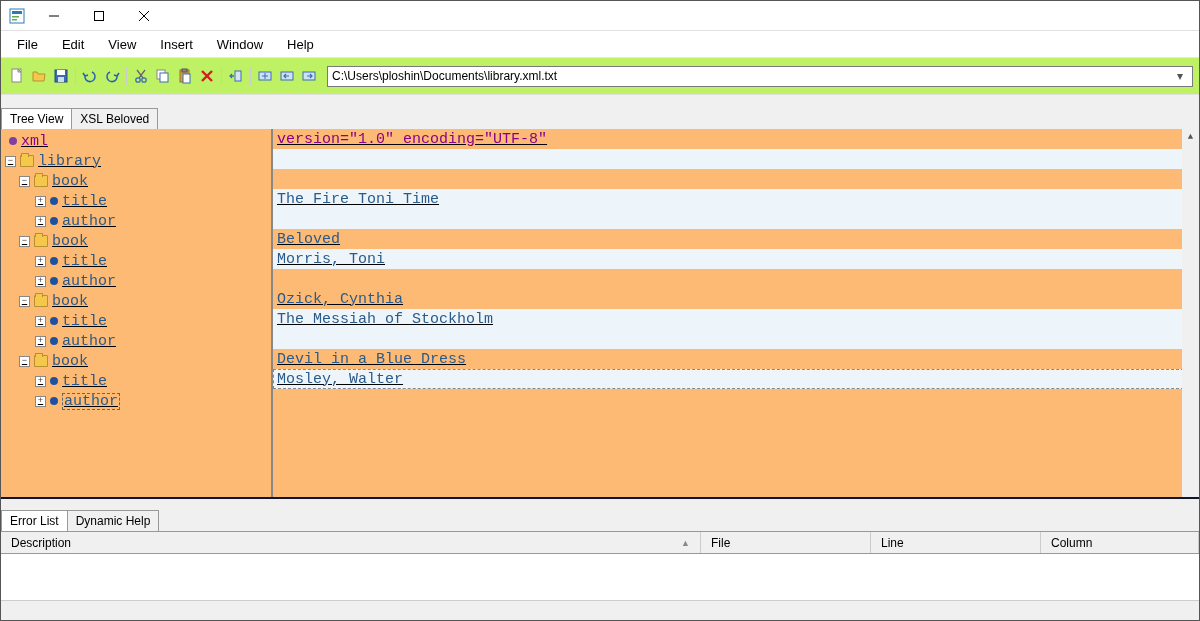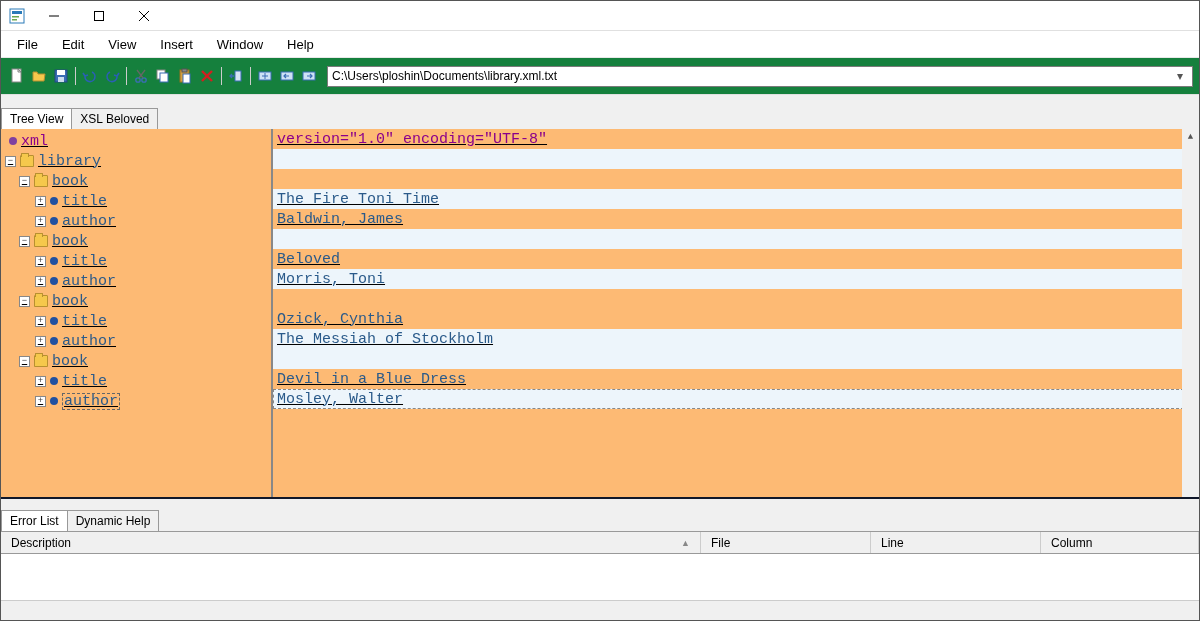--- a/index.html
+++ b/index.html
@@ -4,21 +4,21 @@
 <style>
 * { margin:0; padding:0; box-sizing:border-box; }
 body { font-family:"Segoe UI",Tahoma,sans-serif; font-size:12px; background:#fff; width:1200px; height:621px; overflow:hidden; display:flex; flex-direction:column; border:1px solid #555; }
 .titlebar { height:30px; background:#fff; display:flex; align-items:center; padding:0 2px 0 8px; border-bottom:1px solid #e0e0e0; }
 .titlebar .app-icon { width:16px; height:16px; margin-right:6px; }
 .titlebar .title { flex:1; font-size:12px; color:#000; }
 .win-btns { display:flex; }
 .win-btn { width:45px; height:29px; display:flex; align-items:center; justify-content:center; cursor:pointer; }
 .menubar { height:26px; display:flex; align-items:center; padding:0 6px; gap:4px; background:#fff; }
 .menubar span { padding:3px 10px; cursor:pointer; font-size:13px; }
-.toolbar { height:28px; display:flex; align-items:center; padding:18px 6px; gap:2px; background:#15803d; border-top:1px solid #e8e8e8; border-bottom:1px solid #e0e0e0; }
+.toolbar { height:28px; display:flex; align-items:center; padding:18px 6px; gap:2px; background:#bef264; border-top:1px solid #e8e8e8; border-bottom:1px solid #e0e0e0; }
 .tool-btn { width:20px; height:20px; display:flex; align-items:center; justify-content:center; cursor:pointer; border-radius:2px; }
 .tool-sep { width:1px; height:18px; background:#ccc; margin:0 2px; }
 .addr { flex:1; height:21px; border:1px solid #7a7a7a; padding:0 4px; font-size:12px; margin-left:6px; position:relative; background:#fff; display:flex; align-items:center; }
 .addr-dd { width:16px; text-align:center; color:#555; cursor:pointer; }
 .tabs { height:34px; display:flex; align-items:flex-end; background:#f0f0f0; padding-left:0; }
 .tab { padding:3px 8px; font-size:12px; border:1px solid #999; border-bottom:none; background:#f0f0f0; cursor:pointer; margin-right:-1px; position:relative; }
 .tab.active { background:#fff; z-index:2; }
 .tabs.bottom { border-top:2px solid #0f172a; }
 .main { flex:1; display:flex; background:#fdba74; min-height:0;text-decoration:underline; }
 .tree-pane { width:272px; border-right:2px solid #888; overflow:auto; padding-top:2px; }
@@ -270,21 +270,20 @@
         <span class="bullet blue"></span>
         <span class="name-blue sel-box">author</span>
       </div>
   </div>
 
   <div class="val-pane">
     <div class="row val-row pi">version="1.0" encoding="UTF-8"</div>
     <div class="row val-row alt"></div>
     <div class="row val-row"></div>
     <div class="row val-row alt">The Fire Toni Time</div>
-    <div class="row val-row">Baldwin, James</div>
     <div class="row val-row alt"></div>
     <div class="row val-row">Beloved</div>
     <div class="row val-row alt">Morris, Toni</div>
     <div class="row val-row"></div>
     <div class="row val-row">Ozick, Cynthia</div>
     <div class="row val-row alt">The Messiah of Stockholm</div>
     <div class="row val-row alt"></div>
     <div class="row val-row">Devil in a Blue Dress</div>
     <div class="row val-row alt sel">Mosley, Walter</div>
     <div class="scroll-stub">

